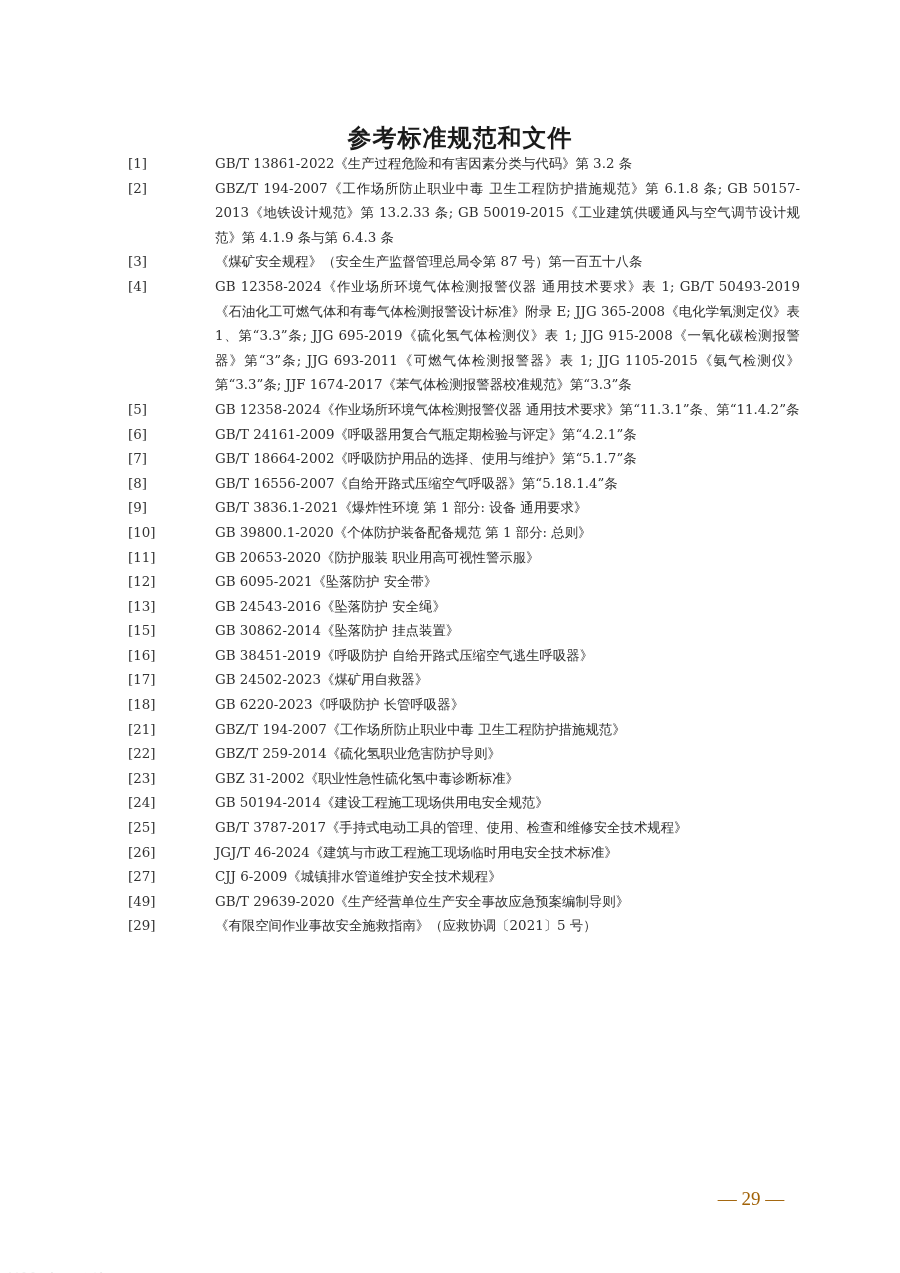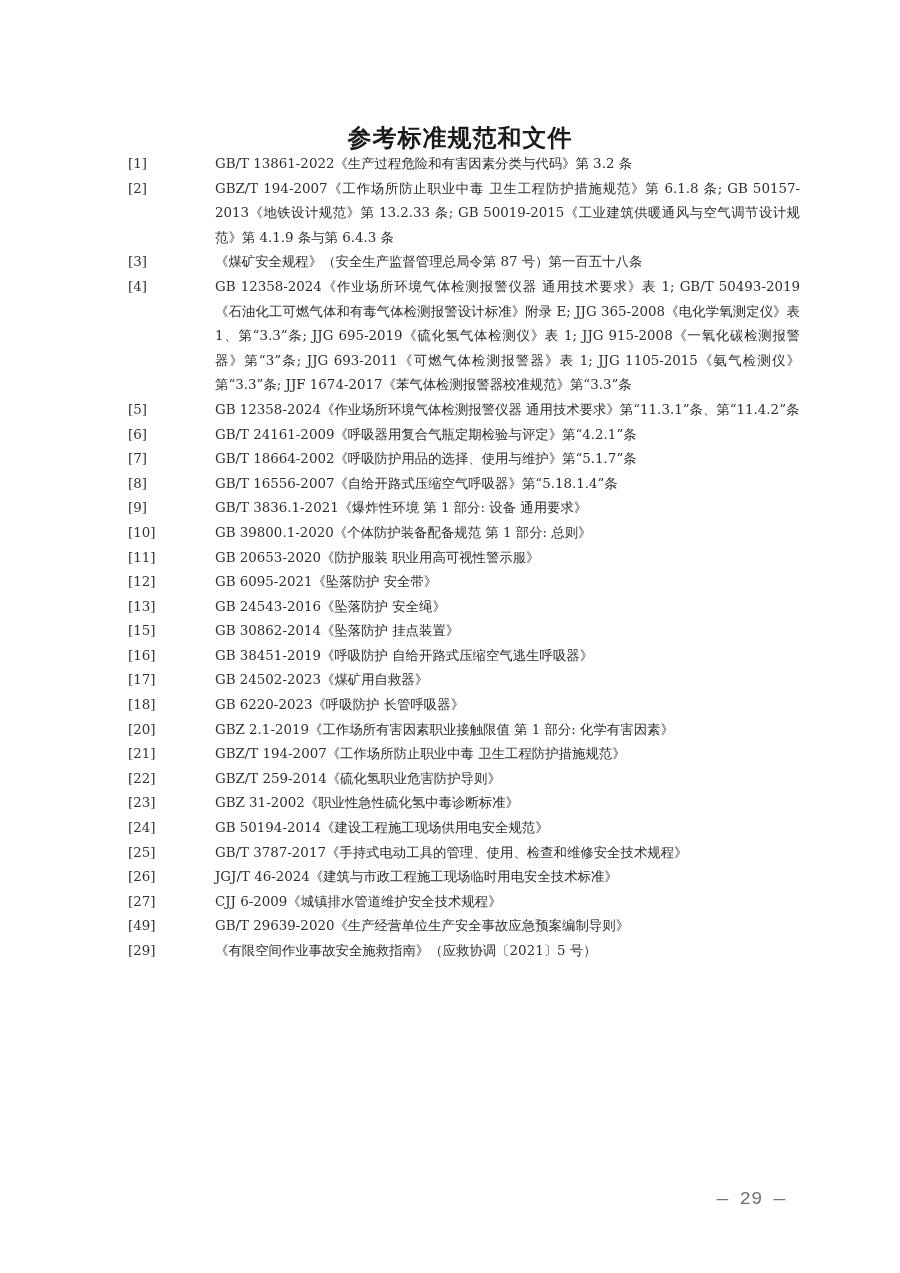--- a/index.html
+++ b/index.html
@@ -53,23 +53,23 @@
       text-align: justify;
       color: #2e2e2e;
       margin-left: 32px;
     }
     .page-number {
       position: absolute;
       top: 1188px;
       left: 706px;
       width: 90px;
       text-align: center;
-      font-family: Liberation Mono, monospace;
+      font-family: Liberation Serif, serif;
       font-size: 19px;
-      color: #737373;
+      color: #a16207;
       white-space: nowrap;
     }
     .watermark {
       position: absolute;
       left: 6px;
       top: 1243px;
       display: flex;
       gap: 4px;
       color: #dcdcdc;
       font-family: "DejaVu Sans", "Liberation Sans", sans-serif;
@@ -151,24 +151,20 @@
     </li>
   <li class="ref-item">
       <span class="ref-num">[17]</span>
       <span class="ref-text">GB 24502-2023《煤矿用自救器》</span>
     </li>
   <li class="ref-item">
       <span class="ref-num">[18]</span>
       <span class="ref-text">GB 6220-2023《呼吸防护 长管呼吸器》</span>
     </li>
   <li class="ref-item">
-      <span class="ref-num">[20]</span>
-      <span class="ref-text">GBZ 2.1-2019《工作场所有害因素职业接触限值 第 1 部分: 化学有害因素》</span>
-    </li>
-  <li class="ref-item">
       <span class="ref-num">[21]</span>
       <span class="ref-text">GBZ/T 194-2007《工作场所防止职业中毒 卫生工程防护措施规范》</span>
     </li>
   <li class="ref-item">
       <span class="ref-num">[22]</span>
       <span class="ref-text">GBZ/T 259-2014《硫化氢职业危害防护导则》</span>
     </li>
   <li class="ref-item">
       <span class="ref-num">[23]</span>
       <span class="ref-text">GBZ 31-2002《职业性急性硫化氢中毒诊断标准》</span>

